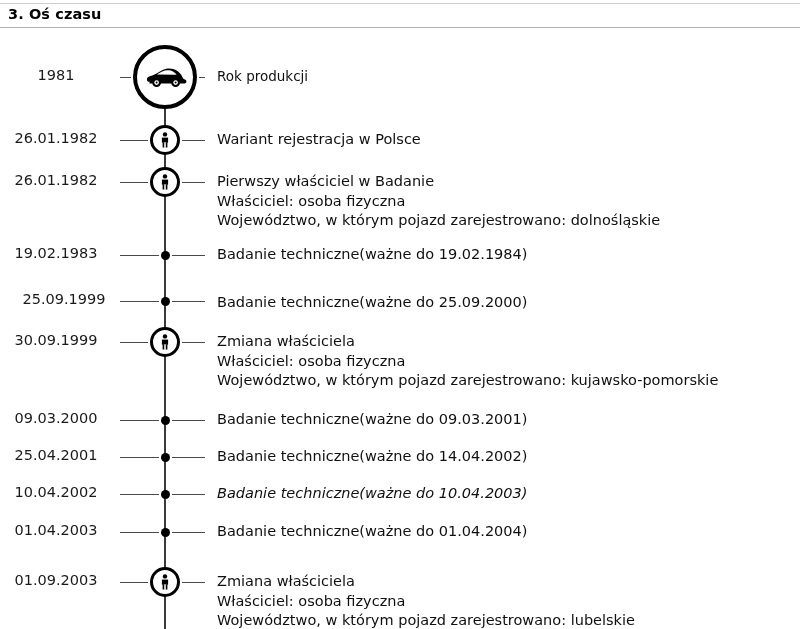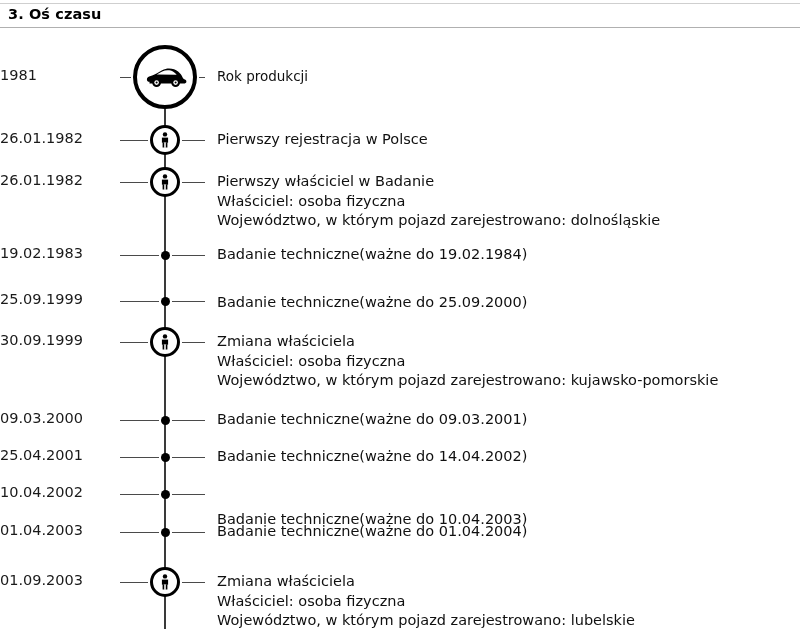--- a/index.html
+++ b/index.html
@@ -87,21 +87,21 @@
   .row {
     position: absolute;
     left: 0;
     width: 800px;
   }
 
   .row-date {
     position: absolute;
     left: 0;
     width: 112px;
-    text-align: left;
+    text-align: center;
     font-size: 14.5px;
     color: #1a1a1a;
     white-space: nowrap;
   }
 
   
   .tick-left, .tick-right {
     position: absolute;
     height: 0;
     border-top: 1.6px solid #4a4a4a;
@@ -196,21 +196,21 @@
         <div class="tick-right" style="left: 182px; width: 23px; top: 110px;"></div>
         <div class="ring small" style="left: 150px; top: 95px; display: flex; align-items: center; justify-content: center;">
           <svg width="18" height="18" viewBox="0 0 18 18">
             <circle cx="9" cy="3.4" r="2.2" fill="#000"></circle>
             <path fill="#000" d="M5.9 6.6h6.2v5.1H5.9z"></path>
             <path fill="#000" d="M6.6 11.4h1.9v5.1H6.6zM9.5 11.4h1.9v5.1H9.5z"></path>
             <rect x="8.45" y="11.2" width="1.1" height="5.4" fill="#fff"></rect>
           </svg>
         </div>
         <div class="row-labels" style="top: 100px;">
-          <div>Pierwszy rejestracja w Polsce</div>
+          <div>Wariant rejestracja w Polsce</div>
         </div>
       </div>
       <div class="row" style="top: 0px;">
         <div class="row-date" style="top: 142px;">26.01.1982</div>
         <div class="tick-left" style="left: 120px; width: 28px; top: 152px;"></div>
         <div class="tick-right" style="left: 182px; width: 23px; top: 152px;"></div>
         <div class="ring small" style="left: 150px; top: 137px; display: flex; align-items: center; justify-content: center;">
           <svg width="18" height="18" viewBox="0 0 18 18">
             <circle cx="9" cy="3.4" r="2.2" fill="#000"></circle>
             <path fill="#000" d="M5.9 6.6h6.2v5.1H5.9z"></path>
@@ -227,21 +227,21 @@
       <div class="row" style="top: 0px;">
         <div class="row-date" style="top: 215px;">19.02.1983</div>
         <div class="tick-left" style="left: 120px; width: 38.5px; top: 225px;"></div>
         <div class="tick-right" style="left: 171.5px; width: 33.5px; top: 225px;"></div>
         <div class="dot" style="left: 160.5px; top: 221px;"></div>
         <div class="row-labels" style="top: 215px;">
           <div>Badanie techniczne(ważne do 19.02.1984)</div>
         </div>
       </div>
       <div class="row" style="top: 0px;">
-        <div class="row-date" style="top: 261px;">25.09.1999</div>
+        <div class="row-date" style="top: 261px; padding-left: 8px;">25.09.1999</div>
         <div class="tick-left" style="left: 120px; width: 38.5px; top: 271px;"></div>
         <div class="tick-right" style="left: 171.5px; width: 33.5px; top: 271px;"></div>
         <div class="dot" style="left: 160.5px; top: 267px;"></div>
         <div class="row-labels" style="top: 263px;">
           <div>Badanie techniczne(ważne do 25.09.2000)</div>
         </div>
       </div>
       <div class="row" style="top: 0px;">
         <div class="row-date" style="top: 302px;">30.09.1999</div>
         <div class="tick-left" style="left: 120px; width: 28px; top: 312px;"></div>
@@ -276,21 +276,21 @@
         <div class="dot" style="left: 160.5px; top: 423px;"></div>
         <div class="row-labels" style="top: 417px;">
           <div>Badanie techniczne(ważne do 14.04.2002)</div>
         </div>
       </div>
       <div class="row" style="top: 0px;">
         <div class="row-date" style="top: 454px;">10.04.2002</div>
         <div class="tick-left" style="left: 120px; width: 38.5px; top: 464px;"></div>
         <div class="tick-right" style="left: 171.5px; width: 33.5px; top: 464px;"></div>
         <div class="dot" style="left: 160.5px; top: 460px;"></div>
-        <div class="row-labels" style="top: 480px;">
+        <div class="row-labels" style="top: 454px; font-style: italic;">
           <div>Badanie techniczne(ważne do 10.04.2003)</div>
         </div>
       </div>
       <div class="row" style="top: 0px;">
         <div class="row-date" style="top: 492px;">01.04.2003</div>
         <div class="tick-left" style="left: 120px; width: 38.5px; top: 502px;"></div>
         <div class="tick-right" style="left: 171.5px; width: 33.5px; top: 502px;"></div>
         <div class="dot" style="left: 160.5px; top: 498px;"></div>
         <div class="row-labels" style="top: 492px;">
           <div>Badanie techniczne(ważne do 01.04.2004)</div>

